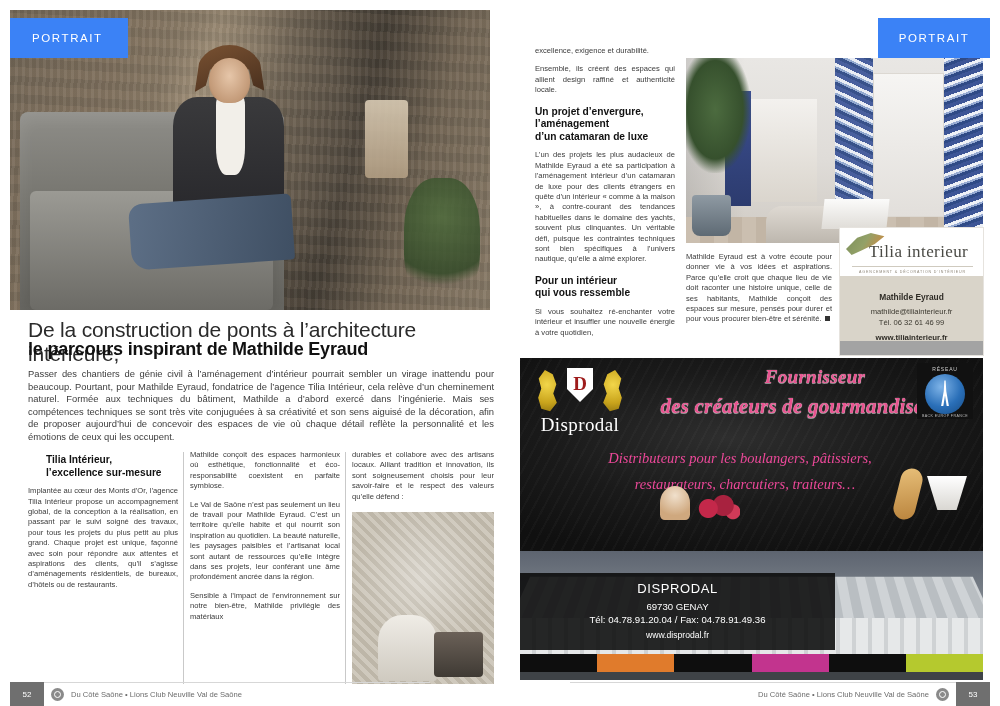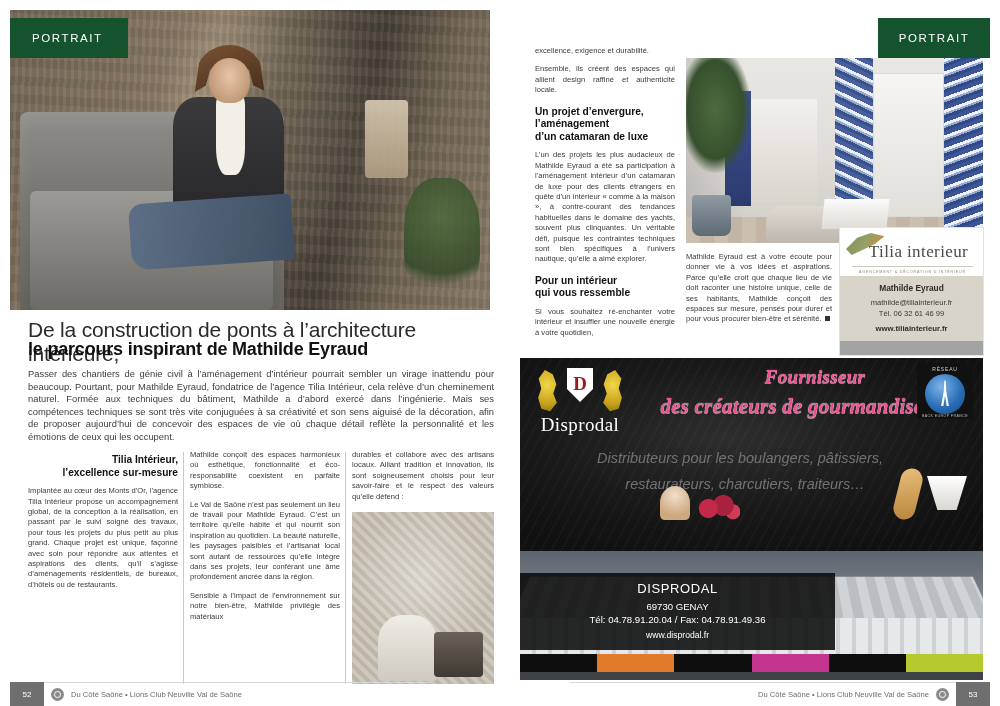--- a/index.html
+++ b/index.html
@@ -8,21 +8,21 @@
     background: #ffffff;
     font-family: "Liberation Sans", sans-serif;
     overflow: hidden;
   }
   .spread { position: relative; width: 1000px; height: 706px; background:#fff; }
   .photo { background-size: cover; background-position: center; overflow: hidden; }
 
   
   .portrait-tab {
     position: absolute;
-    background: #14532d;
+    background: #3b82f6;
     color: #ffffff;
     font-size: 11.5px;
     letter-spacing: 1.6px;
     display: flex; align-items: center;
     font-family: "Liberation Sans", sans-serif;
   }
   .portrait-tab.left  { left: 10px;  top: 18px; width: 118px; height: 40px; padding-left: 22px; }
   .portrait-tab.right { left: 878px; top: 18px; width: 112px; height: 40px; justify-content:center; }
 
   
@@ -100,21 +100,21 @@
   .lede {
     position:absolute; left:28px; top:368px; width:466px;
     font-size:9.4px; line-height:12.6px; color:#3d3d3d; text-align:justify;
   }
 
   
   .col { position:absolute; font-size:7.6px; line-height:10.4px; color:#3a3a3a; text-align:justify; }
   .col p { margin-bottom:8px; }
   .col h3 {
     font-size:10.2px; line-height:12.6px; color:#111; font-weight:700;
-    margin: 4px 0 7px 10px; text-align:right;
+    margin: 4px 0 7px 18px; text-align:left;
   }
   #colL { left:28px;  top:450px; width:150px; }
   #colM { left:190px; top:450px; width:150px; }
   #colR { left:352px; top:450px; width:142px; }
 
   .rule-v { position:absolute; width:1px; background:#c9c9c9; }
 
   
   #photo-fabric{
     position:absolute; left:352px; top:512px; width:142px; height:172px;
@@ -214,21 +214,21 @@
   #tilia-card .tilia-name{
     font-family:"Liberation Serif", serif; font-size:17px; color:#4a4a45; letter-spacing:.4px;
     margin-left:14px;
   }
   #tilia-card .tilia-sub{
     position:absolute; left:12px; right:10px; top:38px;
     border-top:1px solid #cfcabf; padding-top:3px;
     font-size:3.6px; letter-spacing:.85px; color:#8d8577; text-align:center;
   }
   #tilia-card .contact{
-    background:#d9d4c9; height:65px; padding-top:7px; text-align:center;
+    background:#d9d4c9; height:65px; padding-top:16px; text-align:center;
   }
   #tilia-card .c-name{ font-size:8.4px; font-weight:700; color:#2f2c26; margin-bottom:5px; }
   #tilia-card .c-mail, #tilia-card .c-tel{ font-size:7.6px; color:#3b382f; line-height:10.5px; }
   #tilia-card .c-web{ font-size:7.8px; font-weight:700; color:#2f2c26; margin-top:5px; }
 
   
   #ad{
     position:absolute; left:520px; top:358px; width:463px; height:322px;
     background:#0e0e0e; overflow:hidden;
   }
@@ -272,22 +272,22 @@
     text-shadow: 0 0 1px #fff, 0 1px 0 rgba(255,255,255,.45);
   }
   #ad .h2{
     position:absolute; left:118px; top:36px; width:330px; text-align:center;
     font-family:"Liberation Serif", serif; font-style:italic; font-weight:700;
     font-size:21px; color:#e8538f; letter-spacing:.2px;
     text-shadow: 0 0 1px #fff, 0 1px 0 rgba(255,255,255,.45);
   }
   #ad .sub1, #ad .sub2{
     position:absolute; left:20px; width:400px; text-align:center;
-    font-family:Liberation Sans, sans-serif; font-style:italic;
-    font-size:14.5px; color:#737373;
+    font-family:Liberation Serif, serif; font-style:italic;
+    font-size:14.5px; color:#ec4899;
   }
   #ad .sub1{ top:92px; }
   #ad .sub2{ top:118px; left:40px; width:370px; }
   #ad .badge{
     position:absolute; right:10px; top:5px; width:56px; height:56px;
     background:#111; text-align:center;
   }
   #ad .badge .lbl{ font-size:5px; color:#cfcfcf; letter-spacing:.8px; padding-top:3px; }
   #ad .badge .disk{
     width:40px; height:40px; margin:2px auto 0;

